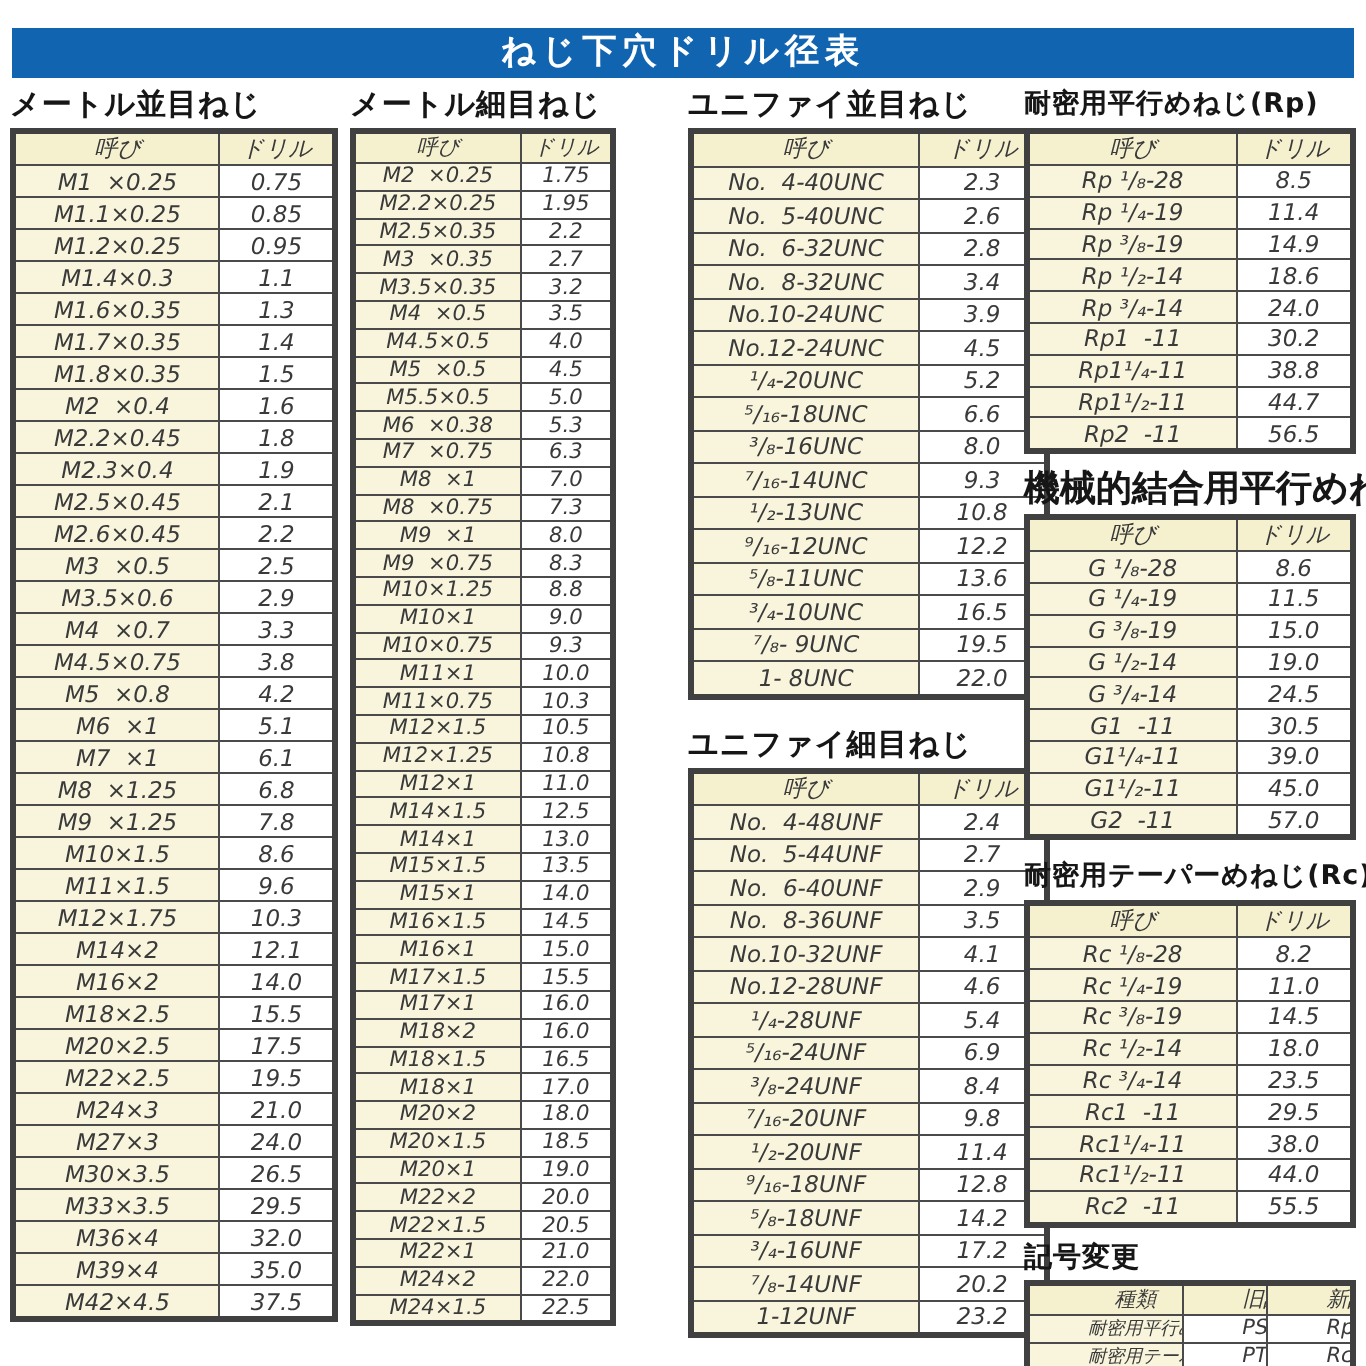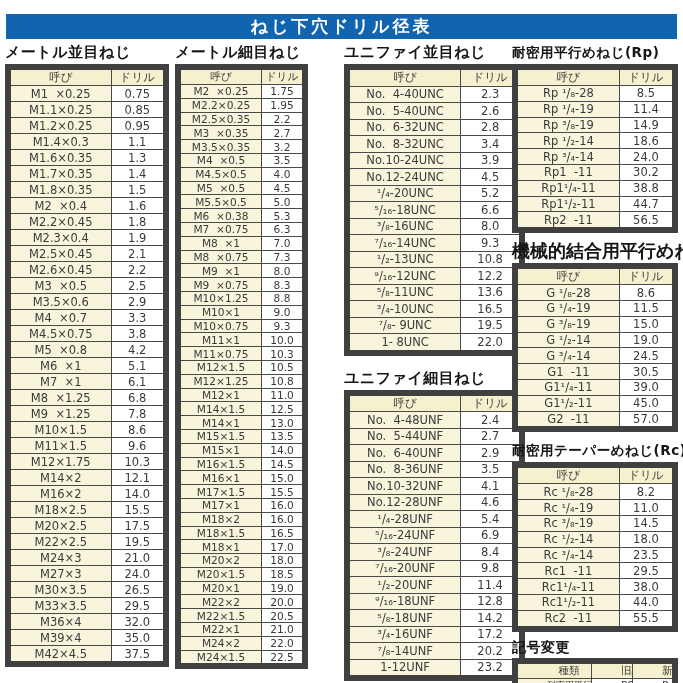--- a/index.html
+++ b/index.html
@@ -23,21 +23,21 @@
     font-weight:bold;color:#161616;font-size:15px;height:20px;line-height:20px;
     white-space:nowrap;letter-spacing:0.5px;
   }
   .sec-title.sm{font-size:13.5px;}
   .sec-title.xs{font-size:18px;letter-spacing:0;text-align:right;}
   .sec-title.mid{margin-top:8px;}
   .sec-title.gap{margin-top:12px;}
   .sec-title.sym-t{margin-top:6px;font-size:14px;height:18px;line-height:18px;}
   table.tt{
     border-collapse:collapse;width:100%;table-layout:fixed;background:#fff;
-    margin-top:2px;border:6px solid #404040;
+    margin-top:2px;border:3px solid #404040;font-style:italic;
   }
   .tt th,.tt td{
     border:1px solid #4a4a4a;text-align:center;padding:0;
     overflow:hidden;white-space:pre;color:#3a3a3a;
   }
   .tt th{background:#f5f1cf;font-weight:normal;}
   .tt td:first-child{background:#f8f5dc;}
   .tt th:first-child{width:63%;}
   
   .c1 th,.c1 td{height:15px;font-size:11.5px;}

